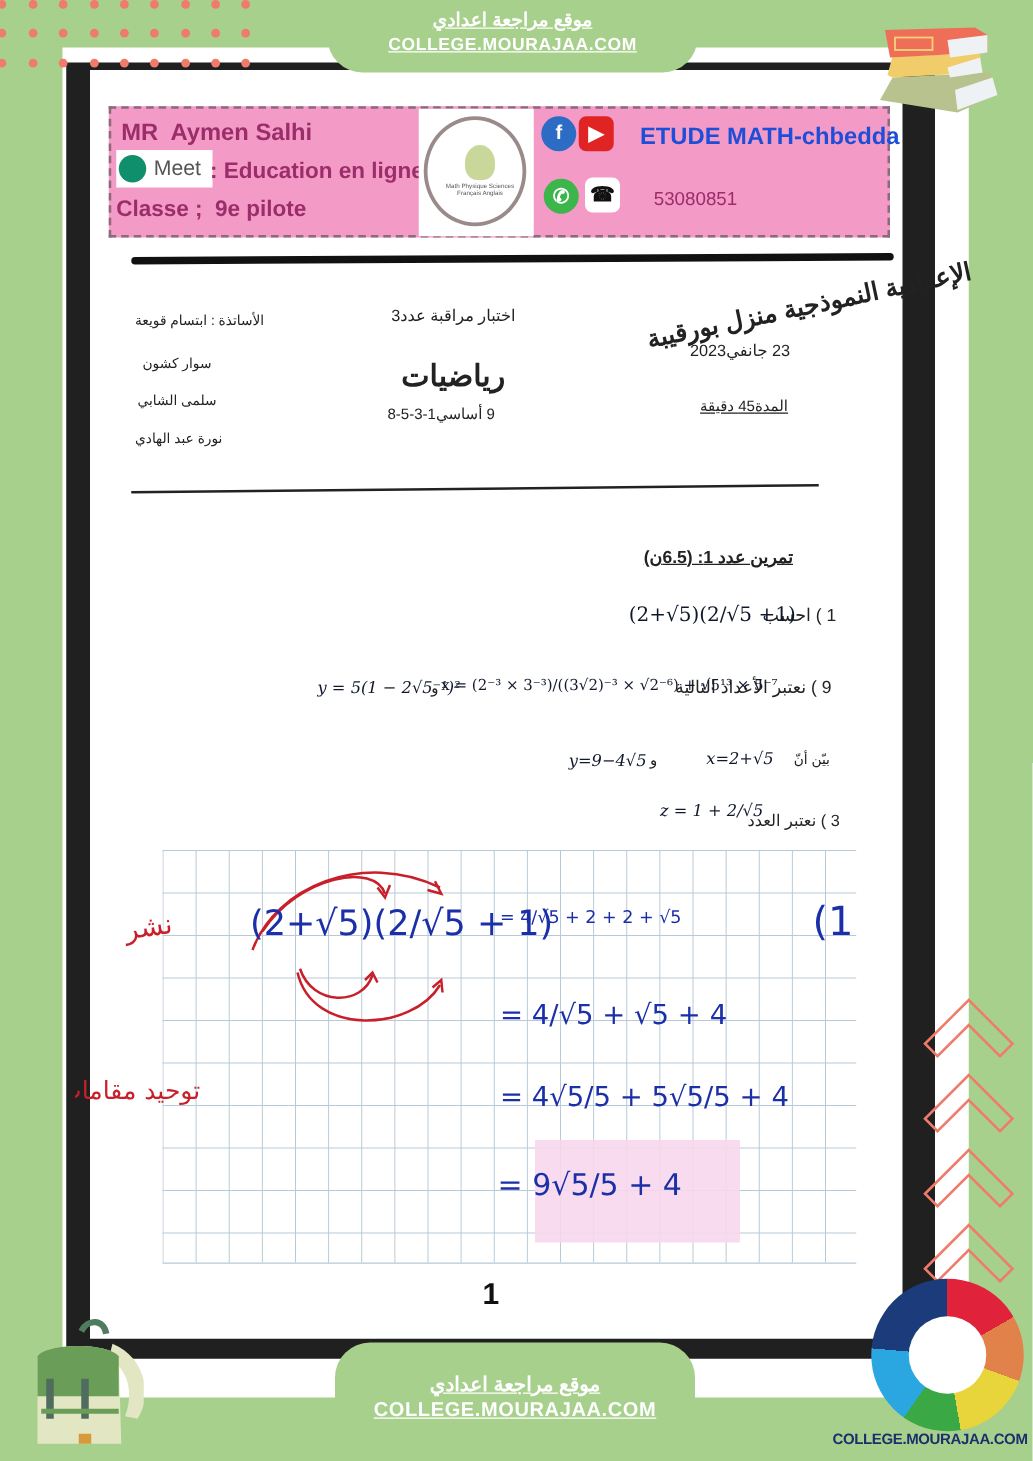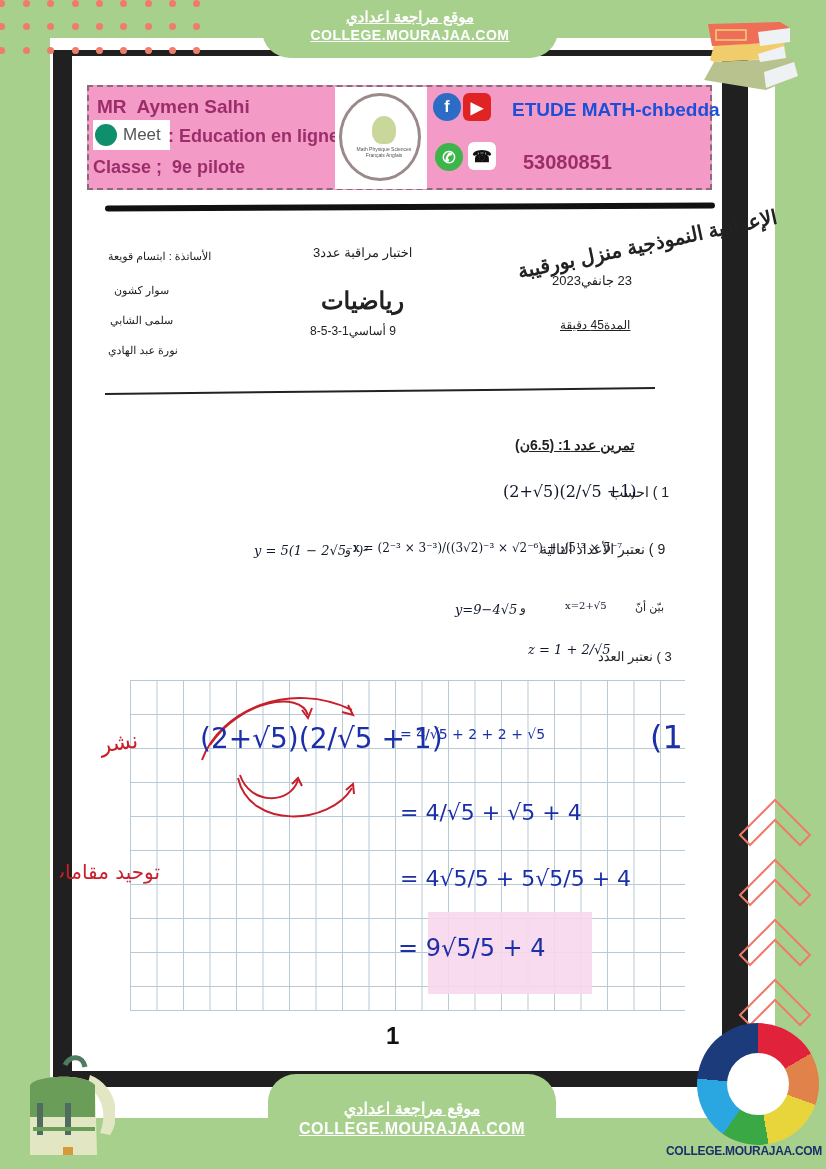--- a/index.html
+++ b/index.html
@@ -106,21 +106,21 @@
     <div class="logo-tree"></div>
     <div class="logo-txt">Math Physique Sciences Français Anglais</div>
   </div>
 </div>
 
 <div class="icon-sq" style="left:433px;top:93px;background:#2d6cc4;border-radius:50%;">f</div>
 <div class="icon-sq" style="left:463px;top:93px;background:#e02424;">▶</div>
 <div class="icon-sq" style="left:435px;top:143px;background:#3cb54a;border-radius:50%;">✆</div>
 <div class="icon-sq" style="left:468px;top:142px;background:#fff;color:#111;">☎</div>
 <div style="position:absolute;left:512px;top:99px;color:#1d4ed8;font-weight:bold;font-size:19px;white-space:nowrap;">ETUDE MATH-chbedda</div>
-<div style="position:absolute;left:523px;top:151px;color:#9b2e6a;font-weight:bold;font-size:20px;">53080851</div>
+<div style="position:absolute;left:523px;top:151px;color:#9b2e6a;font-weight:normal;font-size:15px;">53080851</div>
 
 <div class="rule-thick"></div>
 
 <div class="doc-text" style="left:515px;top:232px;font-size:20px;font-weight:bold;transform:rotate(-12deg);">الإعدادية النموذجية منزل بورقيبة</div>
 <div class="doc-text" style="left:552px;top:273px;font-size:13px;">23 جانفي2023</div>
 <div class="doc-text" style="left:560px;top:318px;font-size:12px;text-decoration:underline;">المدة45 دقيقة</div>
 <div class="doc-text" style="left:313px;top:245px;font-size:13px;">اختبار مراقبة عدد3</div>
 <div class="doc-text" style="left:321px;top:287px;font-size:24px;font-weight:bold;">رياضيات</div>
 <div class="doc-text" style="left:292px;top:324px;font-size:12px;margin-left:18px;">9 أساسي1-3-5-8</div>
 <div class="doc-text" style="left:108px;top:250px;font-size:11px;">الأساتذة : ابتسام قويعة</div>
@@ -131,21 +131,21 @@
 <div class="hr-line"></div>
 
 <div class="doc-text" style="left:515px;top:437px;font-size:14px;font-weight:bold;text-decoration:underline;">تمرين عدد 1: (6.5ن)</div>
 <div class="doc-text" style="left:610px;top:484px;font-size:14px;">1 ) احسب</div>
 <div class="math" style="left:503px;top:482px;font-size:16px;">(2+√5)(2/√5 +1)</div>
 <div class="doc-text" style="left:540px;top:541px;font-size:14px;">9 ) نعتبر الأعداد التالية</div>
 <div class="math" style="left:353px;top:541px;font-size:12px;">x = (2⁻³ × 3⁻³)/((3√2)⁻³ × √2⁻⁶) + √5¹³ × 5⁻⁷</div>
 <div class="doc-text" style="left:345px;top:543px;font-size:12px;">و</div>
 <div class="math" style="left:254px;top:543px;font-size:13px;font-style:italic;text-align:right;">y = 5(1 − 2√5⁻¹)²</div>
 <div class="doc-text" style="left:635px;top:601px;font-size:11px;">بيّن أنّ</div>
-<div class="math" style="left:565px;top:600px;font-size:10px;">x=2+√5</div>
+<div class="math" style="left:565px;top:600px;font-size:13px;font-style:italic;">x=2+√5</div>
 <div class="doc-text" style="left:520px;top:601px;font-size:12px;">و</div>
 <div class="math" style="left:455px;top:602px;font-size:13px;font-style:italic;">y=9−4√5</div>
 <div class="doc-text" style="left:598px;top:649px;font-size:13px;">3 ) نعتبر العدد</div>
 <div class="math" style="left:528px;top:642px;font-size:13px;font-style:italic;">z = 1 + 2/√5</div>
 
 <div class="grid"></div>
 <div class="grid-hl"></div>
 
 <svg style="position:absolute;left:180px;top:660px" width="200" height="170" viewBox="0 0 200 170">
   <path d="M22 100 C40 50 110 20 172 50" fill="none" stroke="#c8202b" stroke-width="2"></path>

